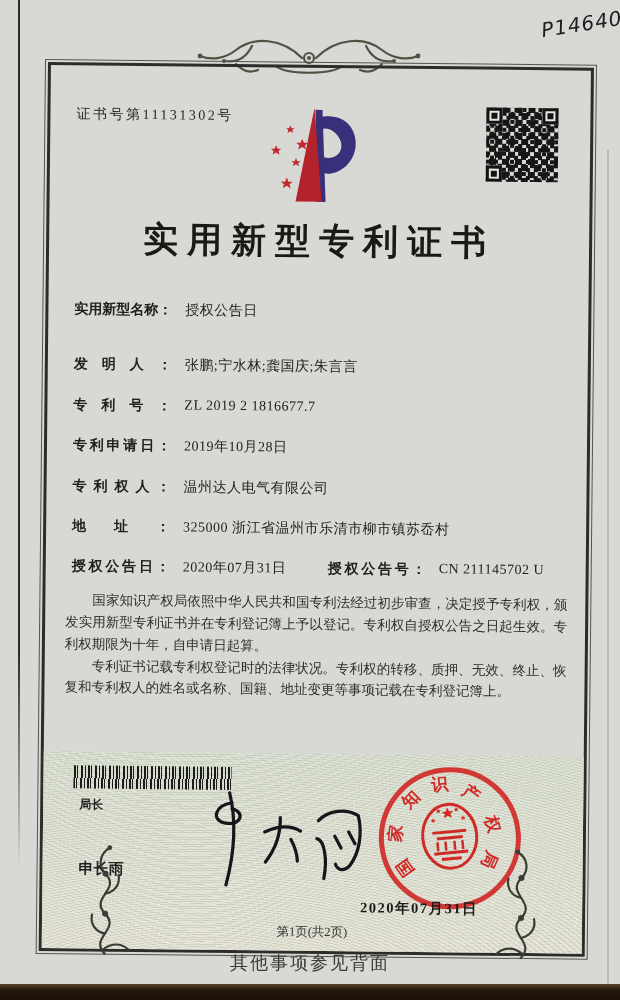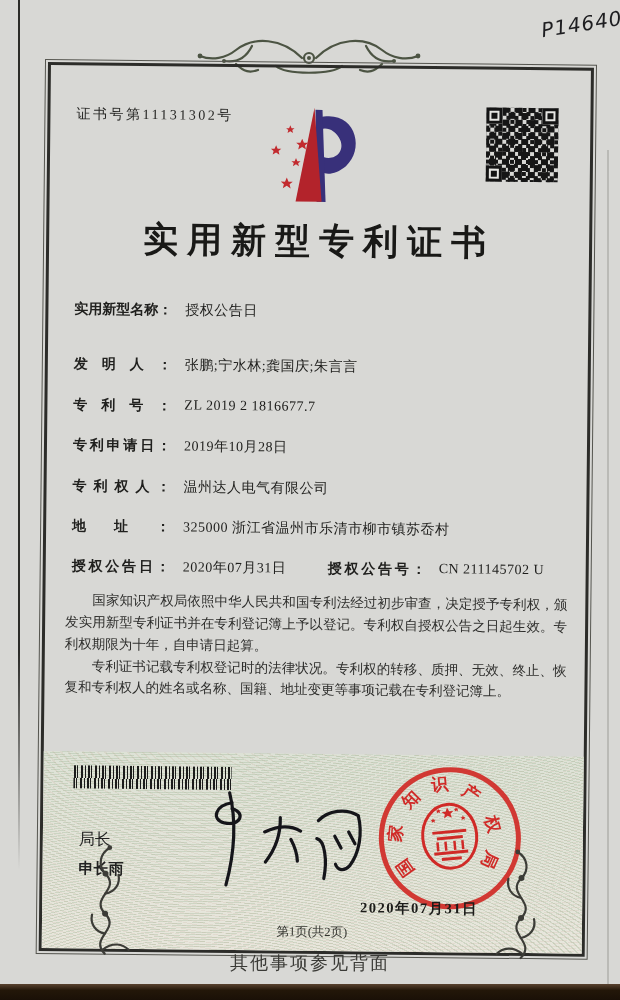--- a/index.html
+++ b/index.html
@@ -44,21 +44,21 @@
   .grant2{position:absolute;left:256px;top:0;}
   
   .bodytext{position:absolute;left:20px;top:524px;width:502px;font-size:13.5px;line-height:1.62;
     color:#2e2e2c;text-align:justify;}
   .bodytext p{margin:0;text-indent:2em;}
   
   .barcode{position:absolute;left:30px;top:700px;width:158px;height:23px;
     background:repeating-linear-gradient(90deg,#1b1b1b 0 2px,rgba(0,0,0,0) 2px 3px,
       #1b1b1b 3px 4px,rgba(0,0,0,0) 4px 7px,#1b1b1b 7px 9px,rgba(0,0,0,0) 9px 11px,
       #1b1b1b 11px 12px,rgba(0,0,0,0) 12px 14px);}
-  .director-title{position:absolute;left:36px;top:764px;font-size:16px;font-weight:400;color:#222;}
+  .director-title{position:absolute;left:36px;top:731px;font-size:12px;font-weight:700;color:#222;}
   .director-name{position:absolute;left:36px;top:794px;font-size:15px;font-weight:700;color:#222;}
   .signature{position:absolute;left:150px;top:718px;width:180px;height:110px;}
   
   .seal{position:absolute;left:336px;top:698px;width:142px;height:142px;transform:rotate(-6deg);}
   .seal-ring{position:absolute;left:0;top:0;width:132px;height:132px;border:5px solid rgba(208,42,38,.92);
     border-radius:50%;}
   .seal-char{position:absolute;width:20px;height:20px;font-size:17px;font-weight:700;color:#d02a27;
     text-align:center;line-height:20px;}
   .seal-emblem{position:absolute;left:41px;top:33px;width:60px;height:70px;}
   .seal-date{position:absolute;left:318px;top:830px;font-size:14.5px;letter-spacing:1.5px;

